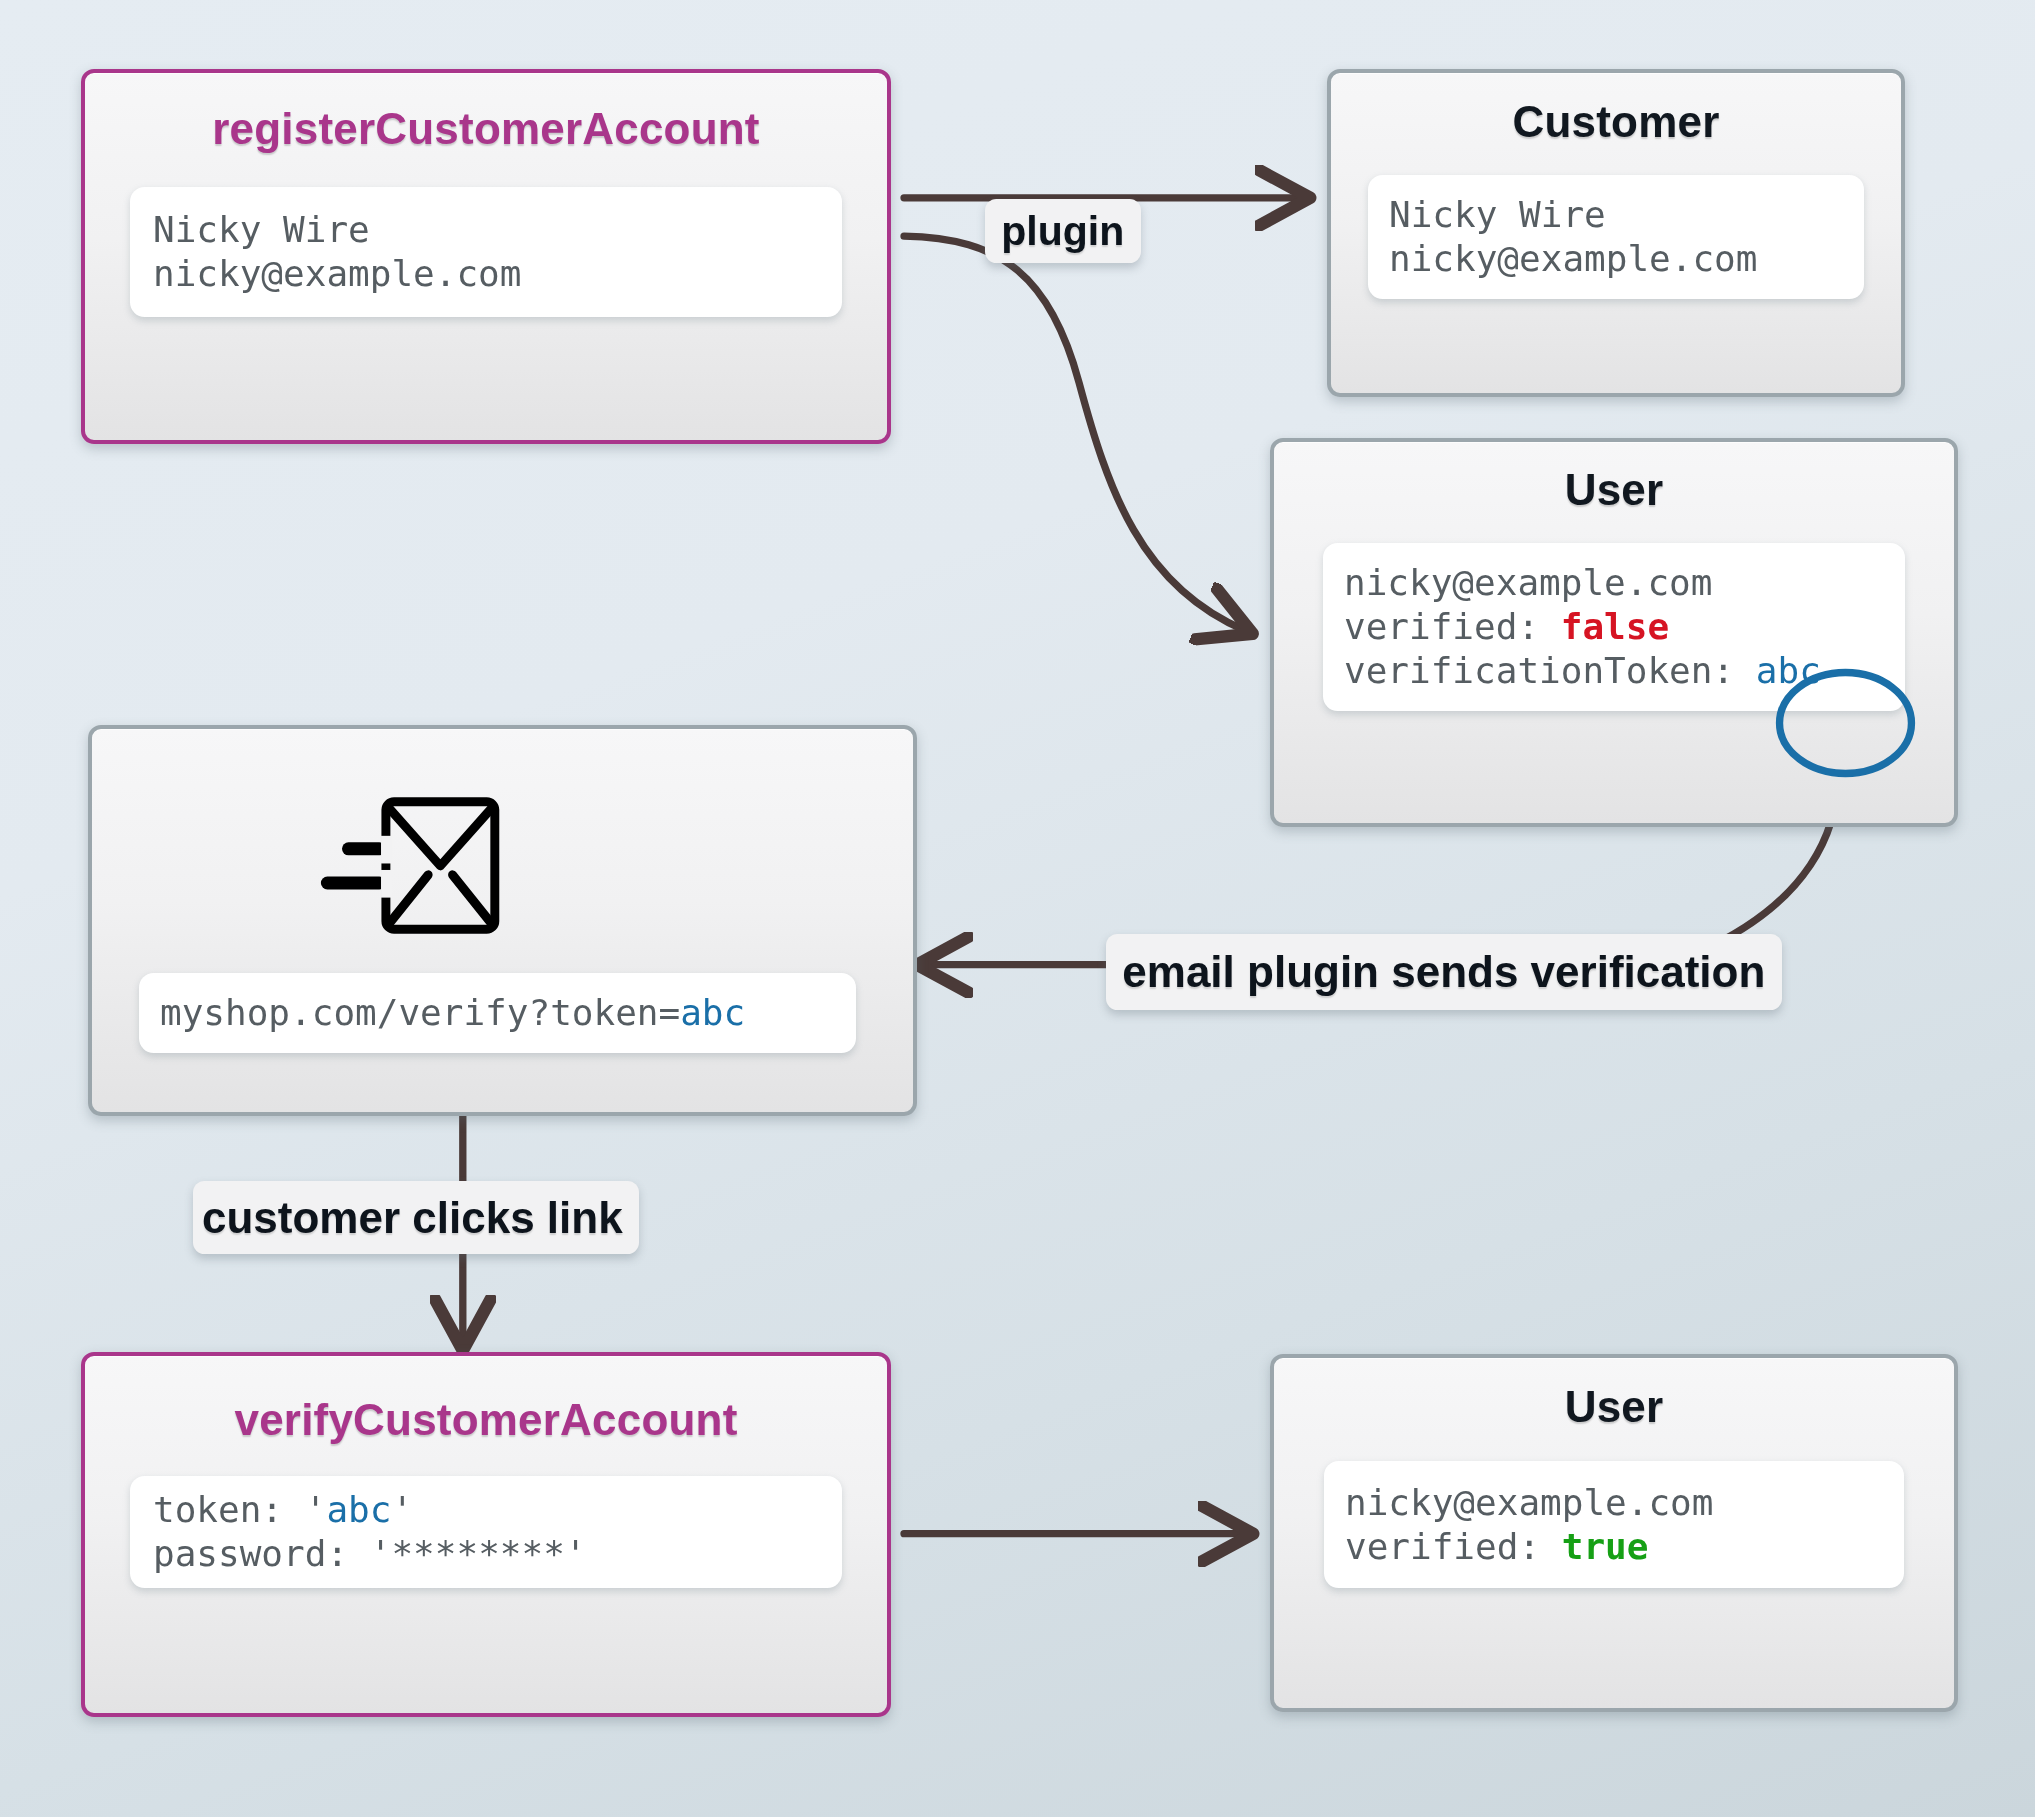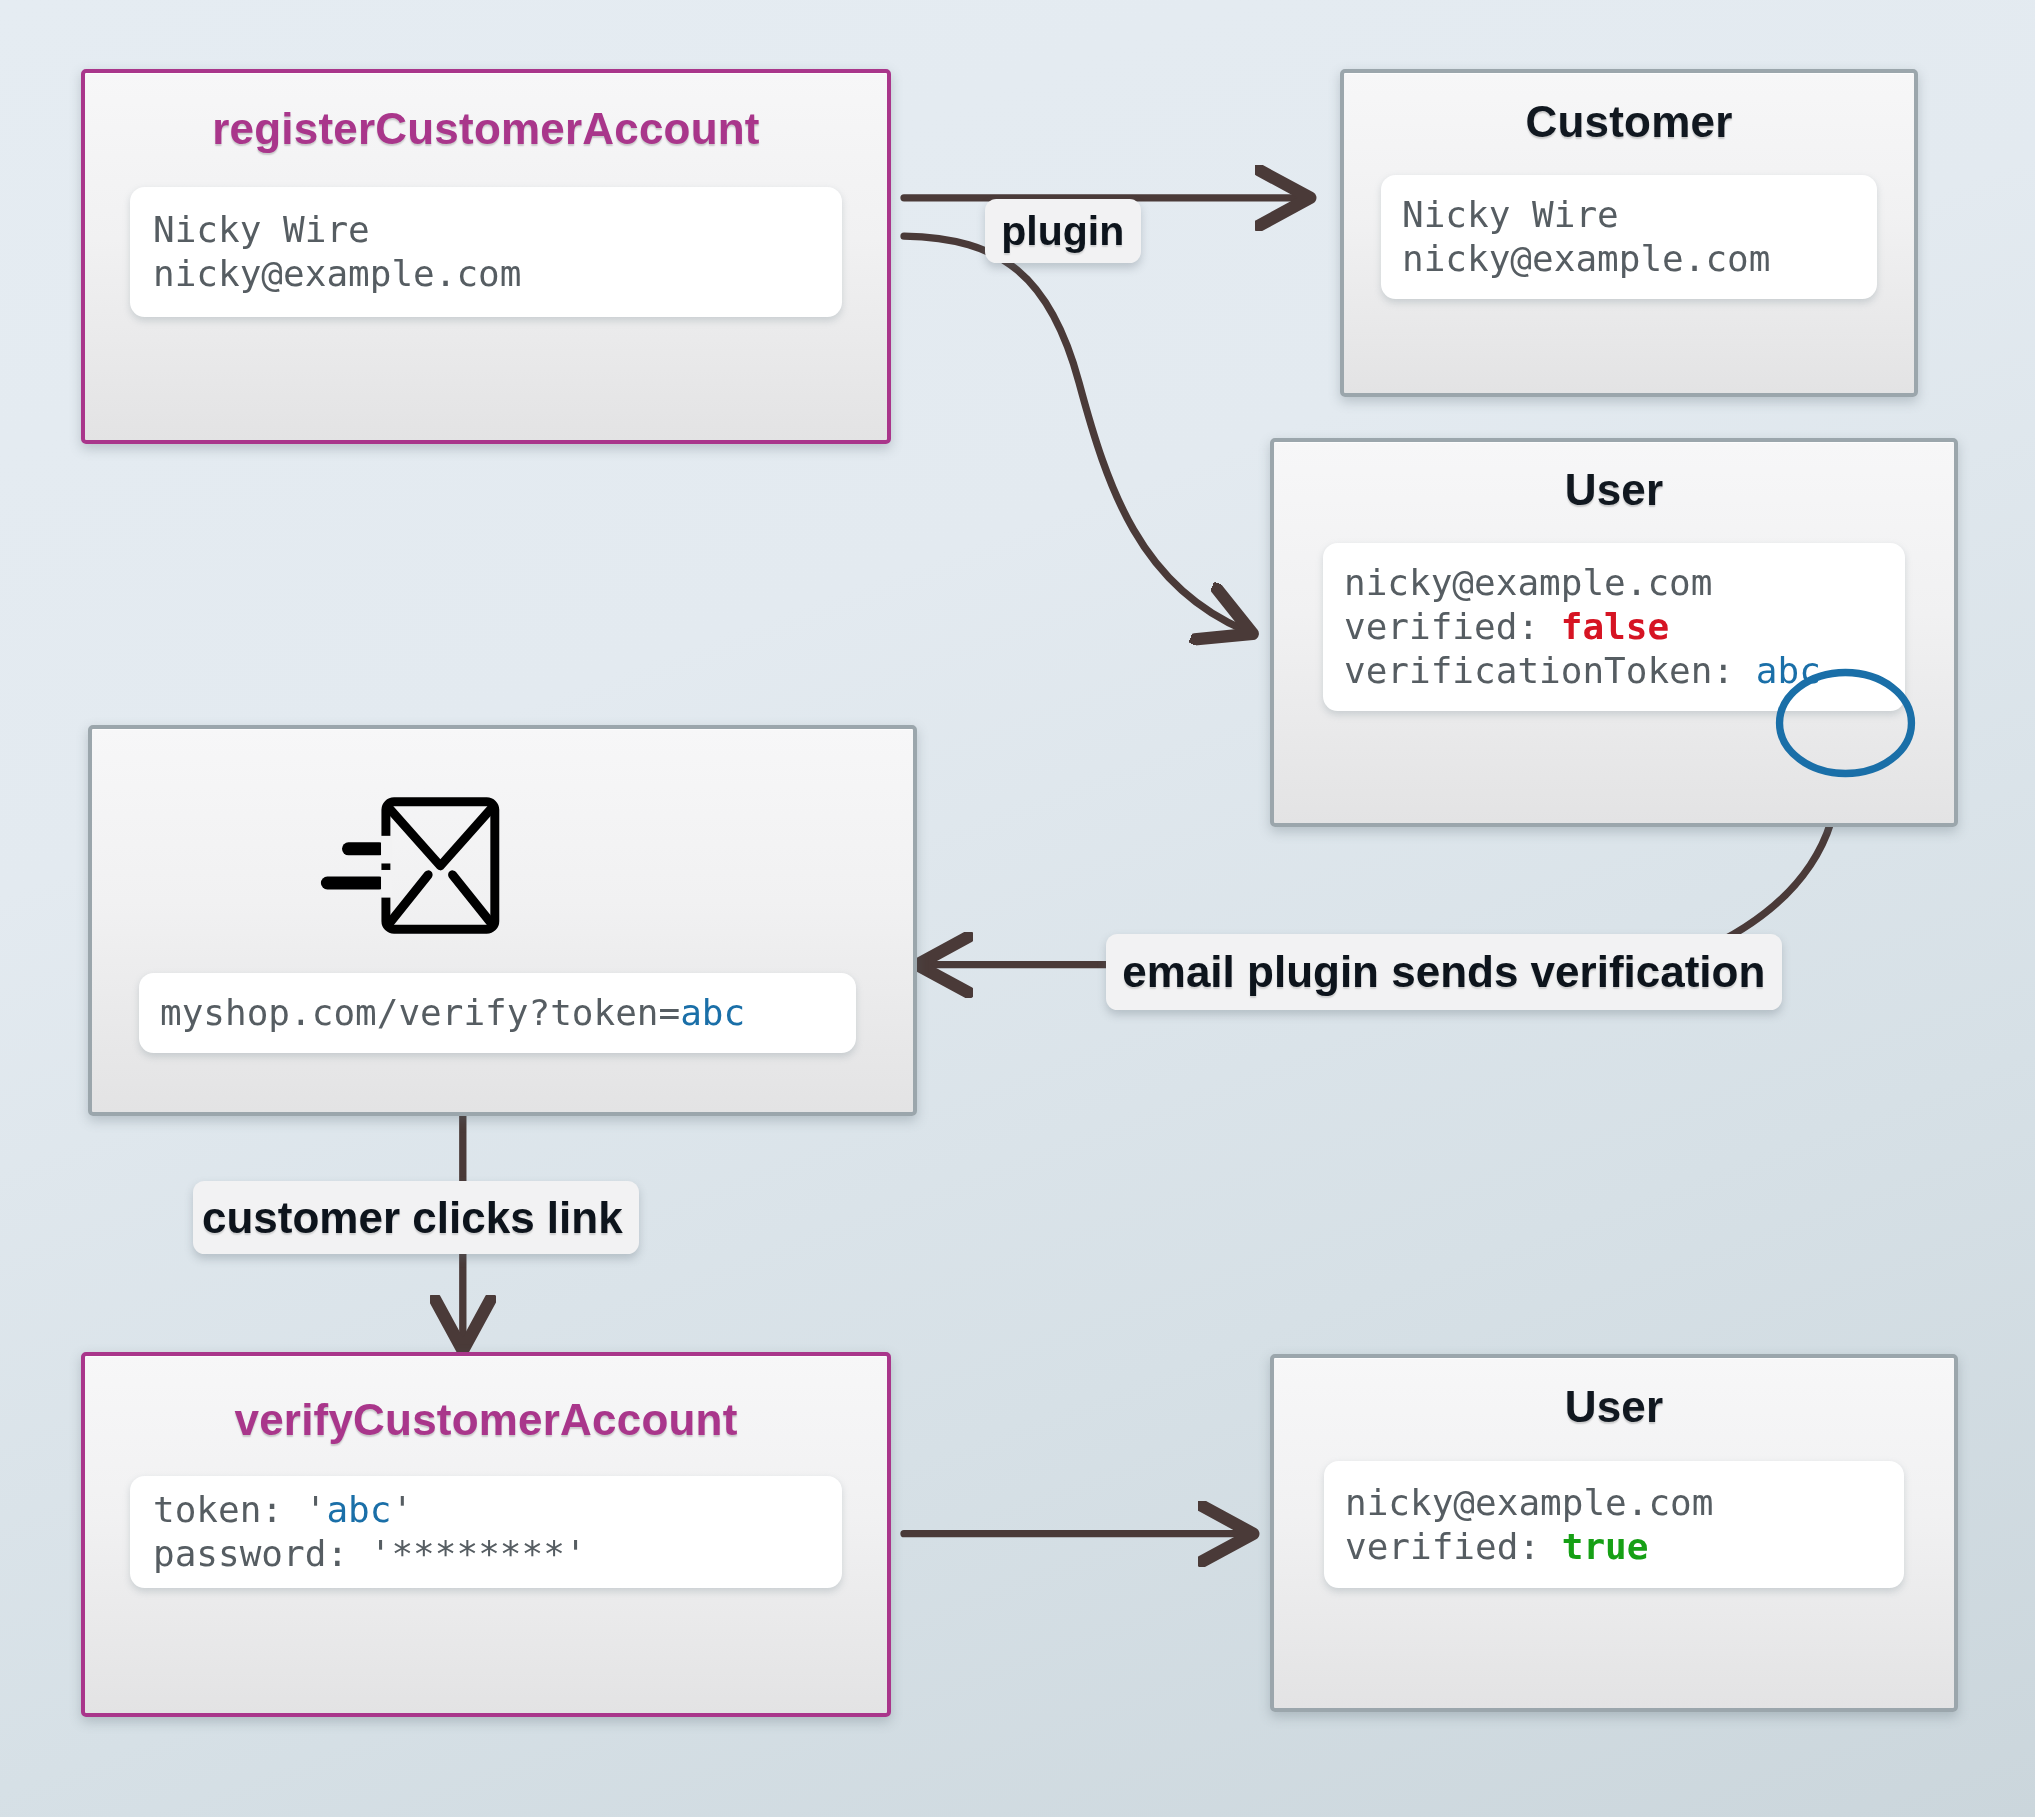--- a/index.html
+++ b/index.html
@@ -12,21 +12,21 @@
   }
   #stage{position:absolute;inset:0;}
 
   
   #wires{position:absolute;left:0;top:0;width:2036px;height:1817px;z-index:1;}
 
   
   .node{
     position:absolute;
     box-sizing:border-box;
-    border-radius:5px;
+    border-radius:13px;
     background:linear-gradient(180deg,#f7f7f8 0%,#f1f1f2 45%,#e3e3e4 100%);
     box-shadow:0 4.9px 11.4px rgba(90,105,115,.30), 0 0.8px 0 rgba(255,255,255,.9) inset;
     z-index:3;
   }
   .node.accent{ border:4.1px solid #a9368b; }
   .node.plain { border:4.1px solid #9ba6ac; }
 
   .node-title{
     text-align:center;
     font-weight:bold;
@@ -101,21 +101,21 @@
   </svg>
 
   <div class="node accent" style="left:81px;top:69px;width:810px;height:375px;">
     <div class="node-title title-accent" style="margin-top:31px;">registerCustomerAccount</div>
     <div class="panel" style="margin:33px 45px 0 45px;padding:21px 23px;">
       <div>Nicky Wire</div>
       <div>nicky@example.com</div>
     </div>
   </div>
 
-  <div class="node plain" style="left:1327px;top:69px;width:578px;height:328px;margin-left:13px;">
+  <div class="node plain" style="left:1327px;top:69px;width:578px;height:328px;">
     <div class="node-title title-plain" style="margin-top:24.4px;">Customer</div>
     <div class="panel" style="margin:28px 37px 0 37px;padding:18px 21px;">
       <div>Nicky Wire</div>
       <div>nicky@example.com</div>
     </div>
   </div>
 
   <div class="node plain" style="left:1270px;top:438px;width:688px;height:389px;">
     <div class="node-title title-plain" style="margin-top:23px;">User</div>
     <div class="panel" style="margin:28px 49px 0 49px;padding:18px 21px;">

